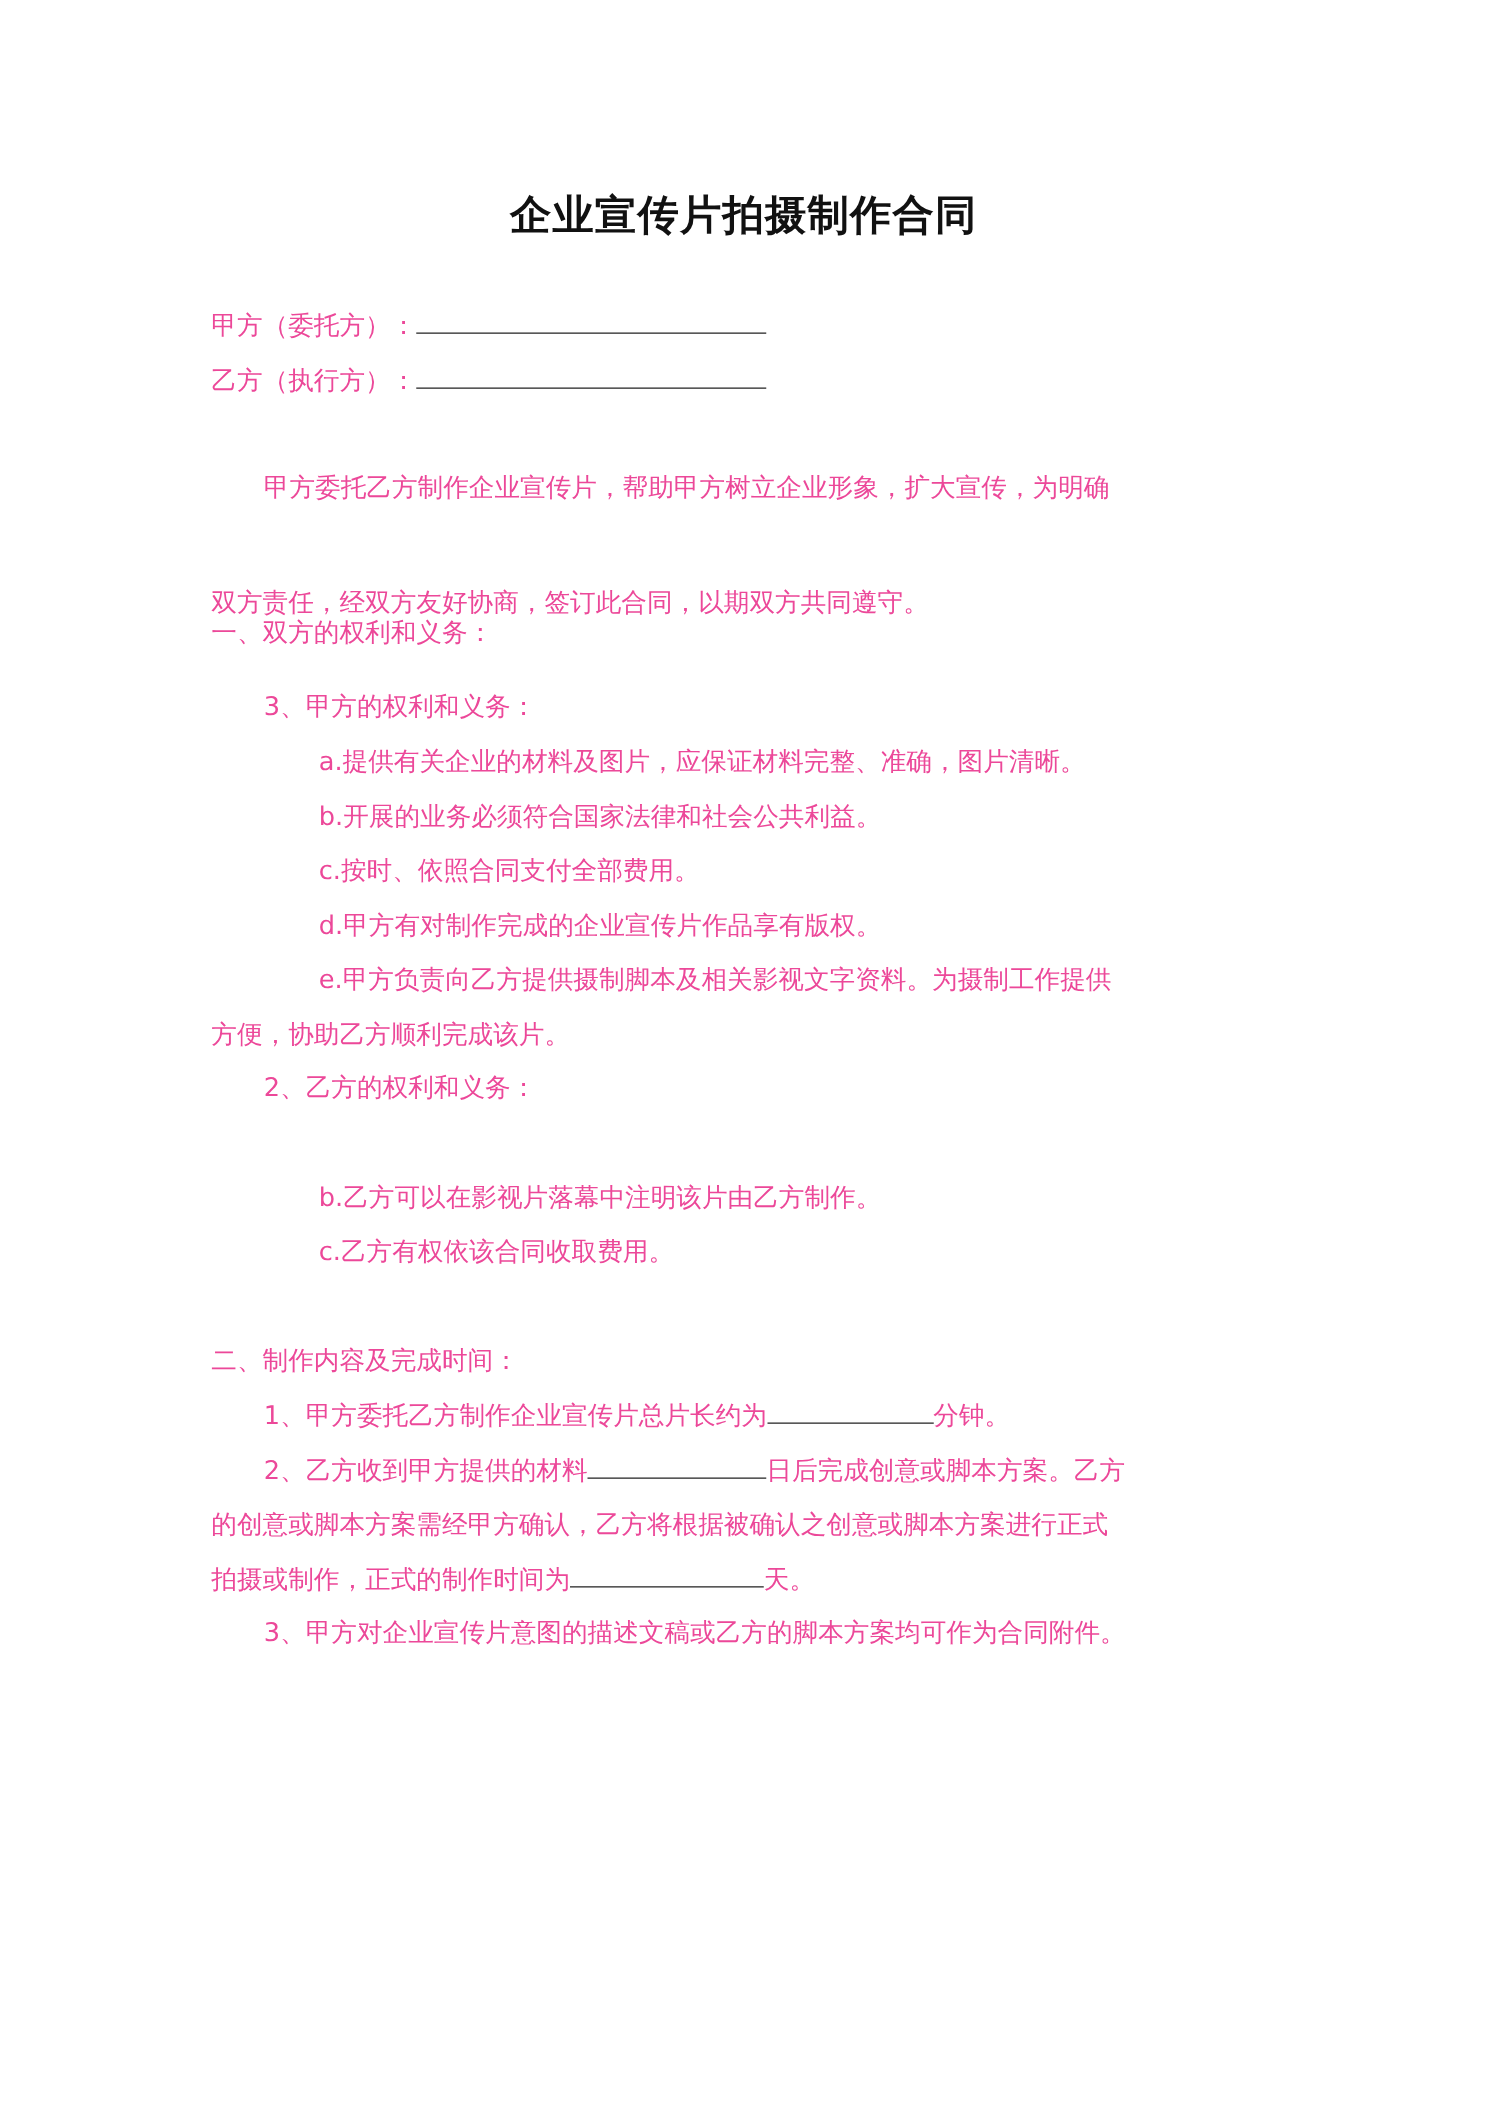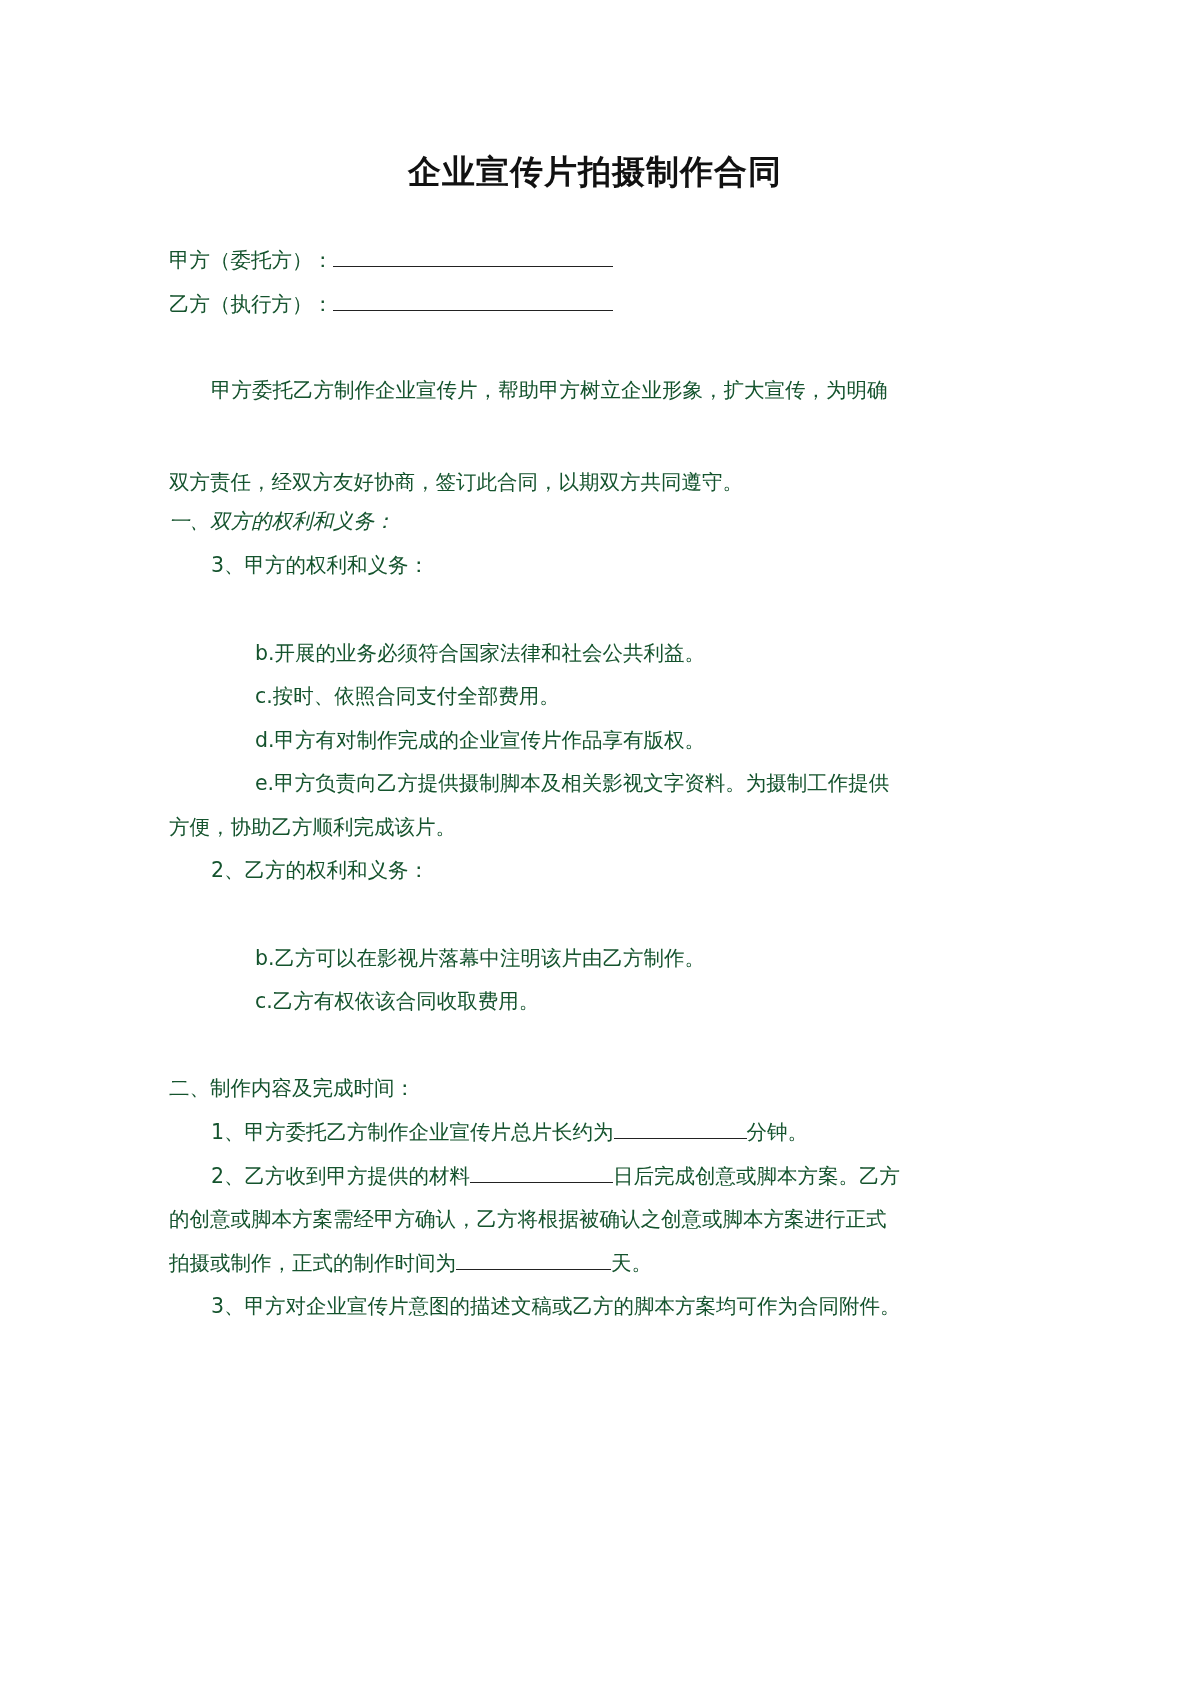--- a/index.html
+++ b/index.html
@@ -1,42 +1,43 @@
 <!DOCTYPE html>
 <html><head>
 <meta charset="utf-8">
 <style>
   html, body { margin:0; padding:0; background:#ffffff; }
   body { width:1190px; height:1682px; position:relative; overflow:hidden;
          font-family:"DejaVu Sans","Liberation Sans",sans-serif; color:#111; }
   .page { position:absolute; left:0; top:0; width:1190px; height:1183px; background:#fff; }
   .title { position:absolute; left:0; width:1190px; top:150px; text-align:center;
            font-size:33px; font-weight:bold; letter-spacing:1px; color:#111; }
-  .line { position:absolute; font-size:20.5px; line-height:30px; white-space:nowrap; color:#14532d; }
+  .line { position:absolute; font-size:20.5px; line-height:30px; white-space:nowrap; color:#ec4899; }
   .blank { display:inline-block; border-bottom:1.3px solid #222; height:22px; vertical-align:baseline; }
 </style>
 </head>
 <body>
 
 <div class="page">
 
   <div class="title">企业宣传片拍摄制作合同</div>
 
   <div class="line" style="left:169px; top:244px;">
     <span>甲方（委托方）：</span><span class="blank" style="width:280px;"></span>
   </div>
   <div class="line" style="left:169px; top:288px;">
     <span>乙方（执行方）：</span><span class="blank" style="width:280px;"></span>
   </div>
 
   <div class="line" style="left:211px; top:375px;">甲方委托乙方制作企业宣传片，帮助甲方树立企业形象，扩大宣传，为明确</div>
   <div class="line" style="left:169px; top:419px;margin-top:48px;">双方责任，经双方友好协商，签订此合同，以期双方共同遵守。</div>
 
-  <div class="line" style="left:169px; top:506px;font-style:italic;">一、双方的权利和义务：</div>
+  <div class="line" style="left:169px; top:491px;">一、双方的权利和义务：</div>
   <div class="line" style="left:211px; top:550px;">3、甲方的权利和义务：</div>
+  <div class="line" style="left:255px; top:594px;">a.提供有关企业的材料及图片，应保证材料完整、准确，图片清晰。</div>
   <div class="line" style="left:255px; top:638px;">b.开展的业务必须符合国家法律和社会公共利益。</div>
   <div class="line" style="left:255px; top:681px;">c.按时、依照合同支付全部费用。</div>
   <div class="line" style="left:255px; top:725px;">d.甲方有对制作完成的企业宣传片作品享有版权。</div>
   <div class="line" style="left:255px; top:768px;">e.甲方负责向乙方提供摄制脚本及相关影视文字资料。为摄制工作提供</div>
   <div class="line" style="left:169px; top:812px;">方便，协助乙方顺利完成该片。</div>
 
   <div class="line" style="left:211px; top:855px;">2、乙方的权利和义务：</div>
   <div class="line" style="left:255px; top:943px;">b.乙方可以在影视片落幕中注明该片由乙方制作。</div>
   <div class="line" style="left:255px; top:986px;">c.乙方有权依该合同收取费用。</div>
 

